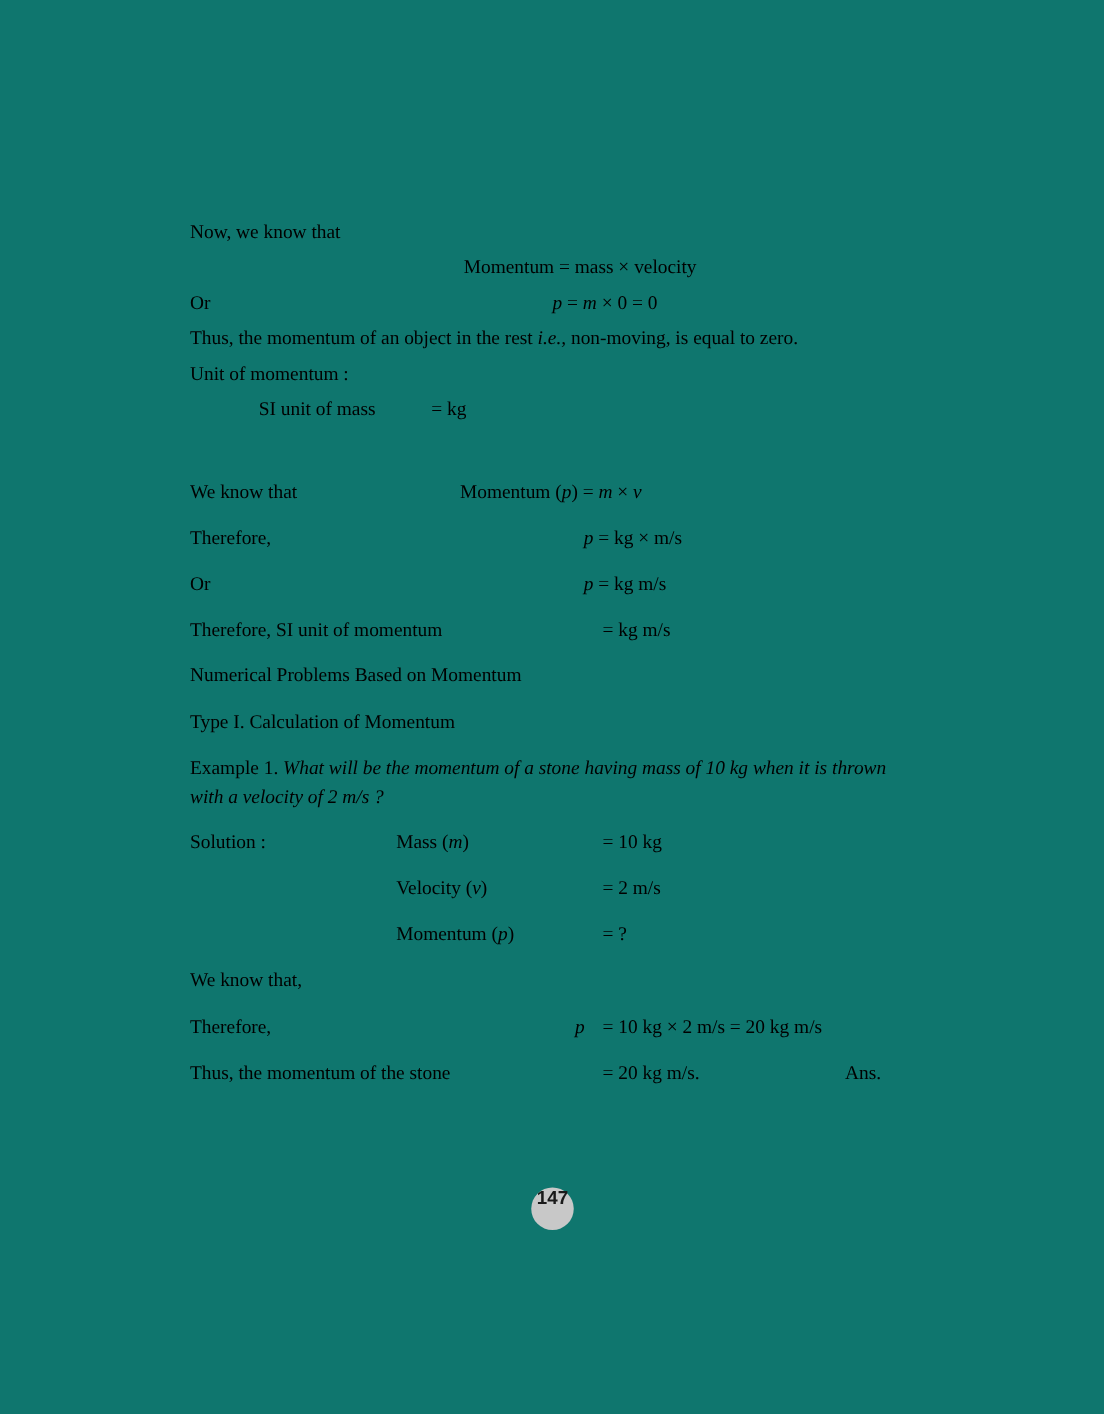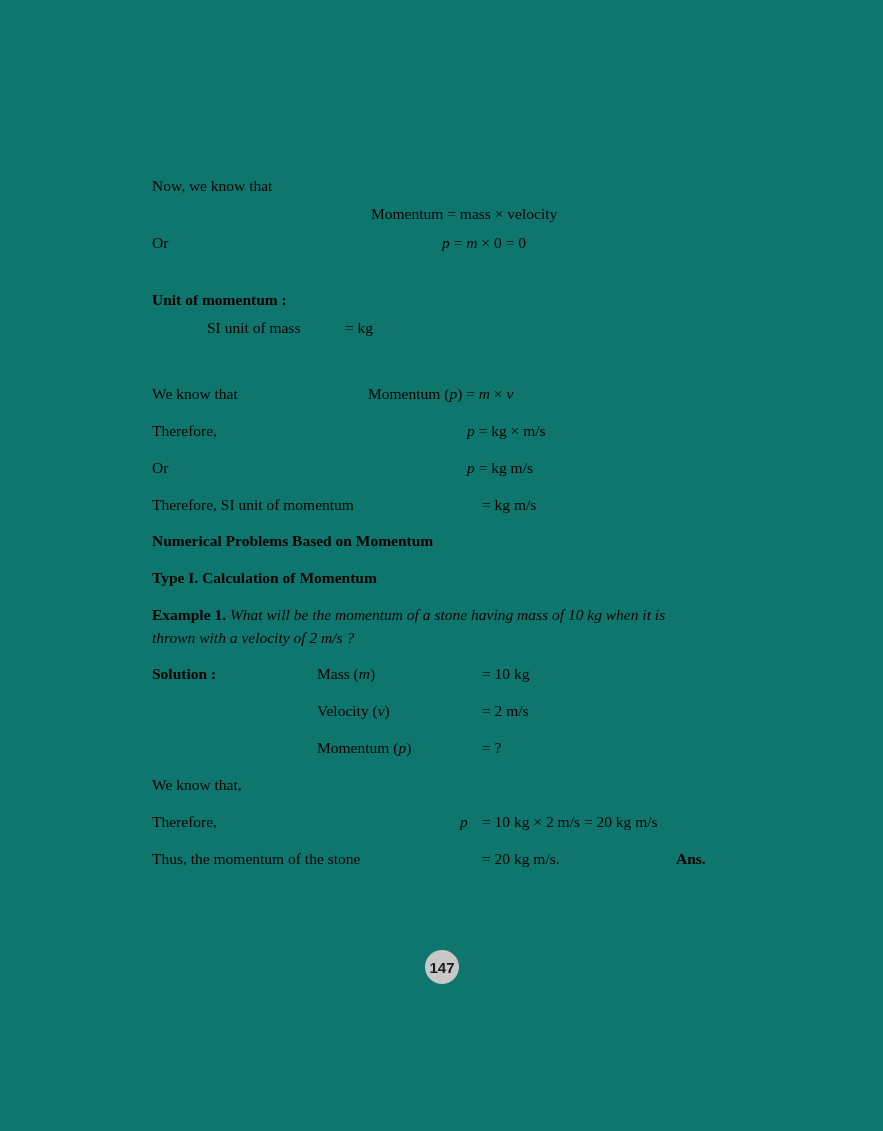--- a/index.html
+++ b/index.html
@@ -9,47 +9,48 @@
     width: 883px;
     height: 1131px;
     background: #0f766e;
     font-family: "Liberation Serif", serif;
     font-size: 15.5px;
     color: #000000;
     overflow: hidden;
   }
   .abs { position: absolute; white-space: nowrap; line-height: 19px; }
   .para { position: absolute; line-height: 22.5px; }
-  .b { font-weight: bold; }
+  .b { font-weight: normal; }
   i { font-style: italic; }
   .badge {
     position: absolute;
     left: 425px; top: 950px;
     width: 34px; height: 34px;
     border-radius: 50%;
     background: #c8c8c8;
-    display: flex; align-items: center; justify-content: center;
+    display: flex; justify-content: center;
     font-family: "Liberation Sans", sans-serif;
     font-weight: bold;
     font-size: 15px;
     color: #1a1a1a;
   }
 </style>
 </head>
 <body>
 
 <div class="page">
 
   <span class="abs" style="left:152px; top:176px">Now, we know that</span>
 
   <span class="abs" style="left:371px; top:204px">Momentum = mass × velocity</span>
 
   <span class="abs" style="left:152px; top:233px">Or</span>
   <span class="abs" style="left:442px; top:233px"><i>p</i><span> = </span><i>m</i><span> × 0 = 0</span></span>
 
+  <span class="abs" style="left:152px; top:261px"><span>Thus, the momentum of an object in the rest </span><i>i.e.,</i><span> non-moving, is equal to zero.</span></span>
 
   <span class="abs b" style="left:152px; top:290px">Unit of momentum :</span>
 
   <span class="abs" style="left:207px; top:318px">SI unit of mass</span>
   <span class="abs" style="left:345px; top:318px">= kg</span>
 
 
   <span class="abs" style="left:152px; top:384px">We know that</span>
   <span class="abs" style="left:368px; top:384px"><span>Momentum (</span><i>p</i><span>) = </span><i>m</i><span> × </span><i>v</i></span>
 

